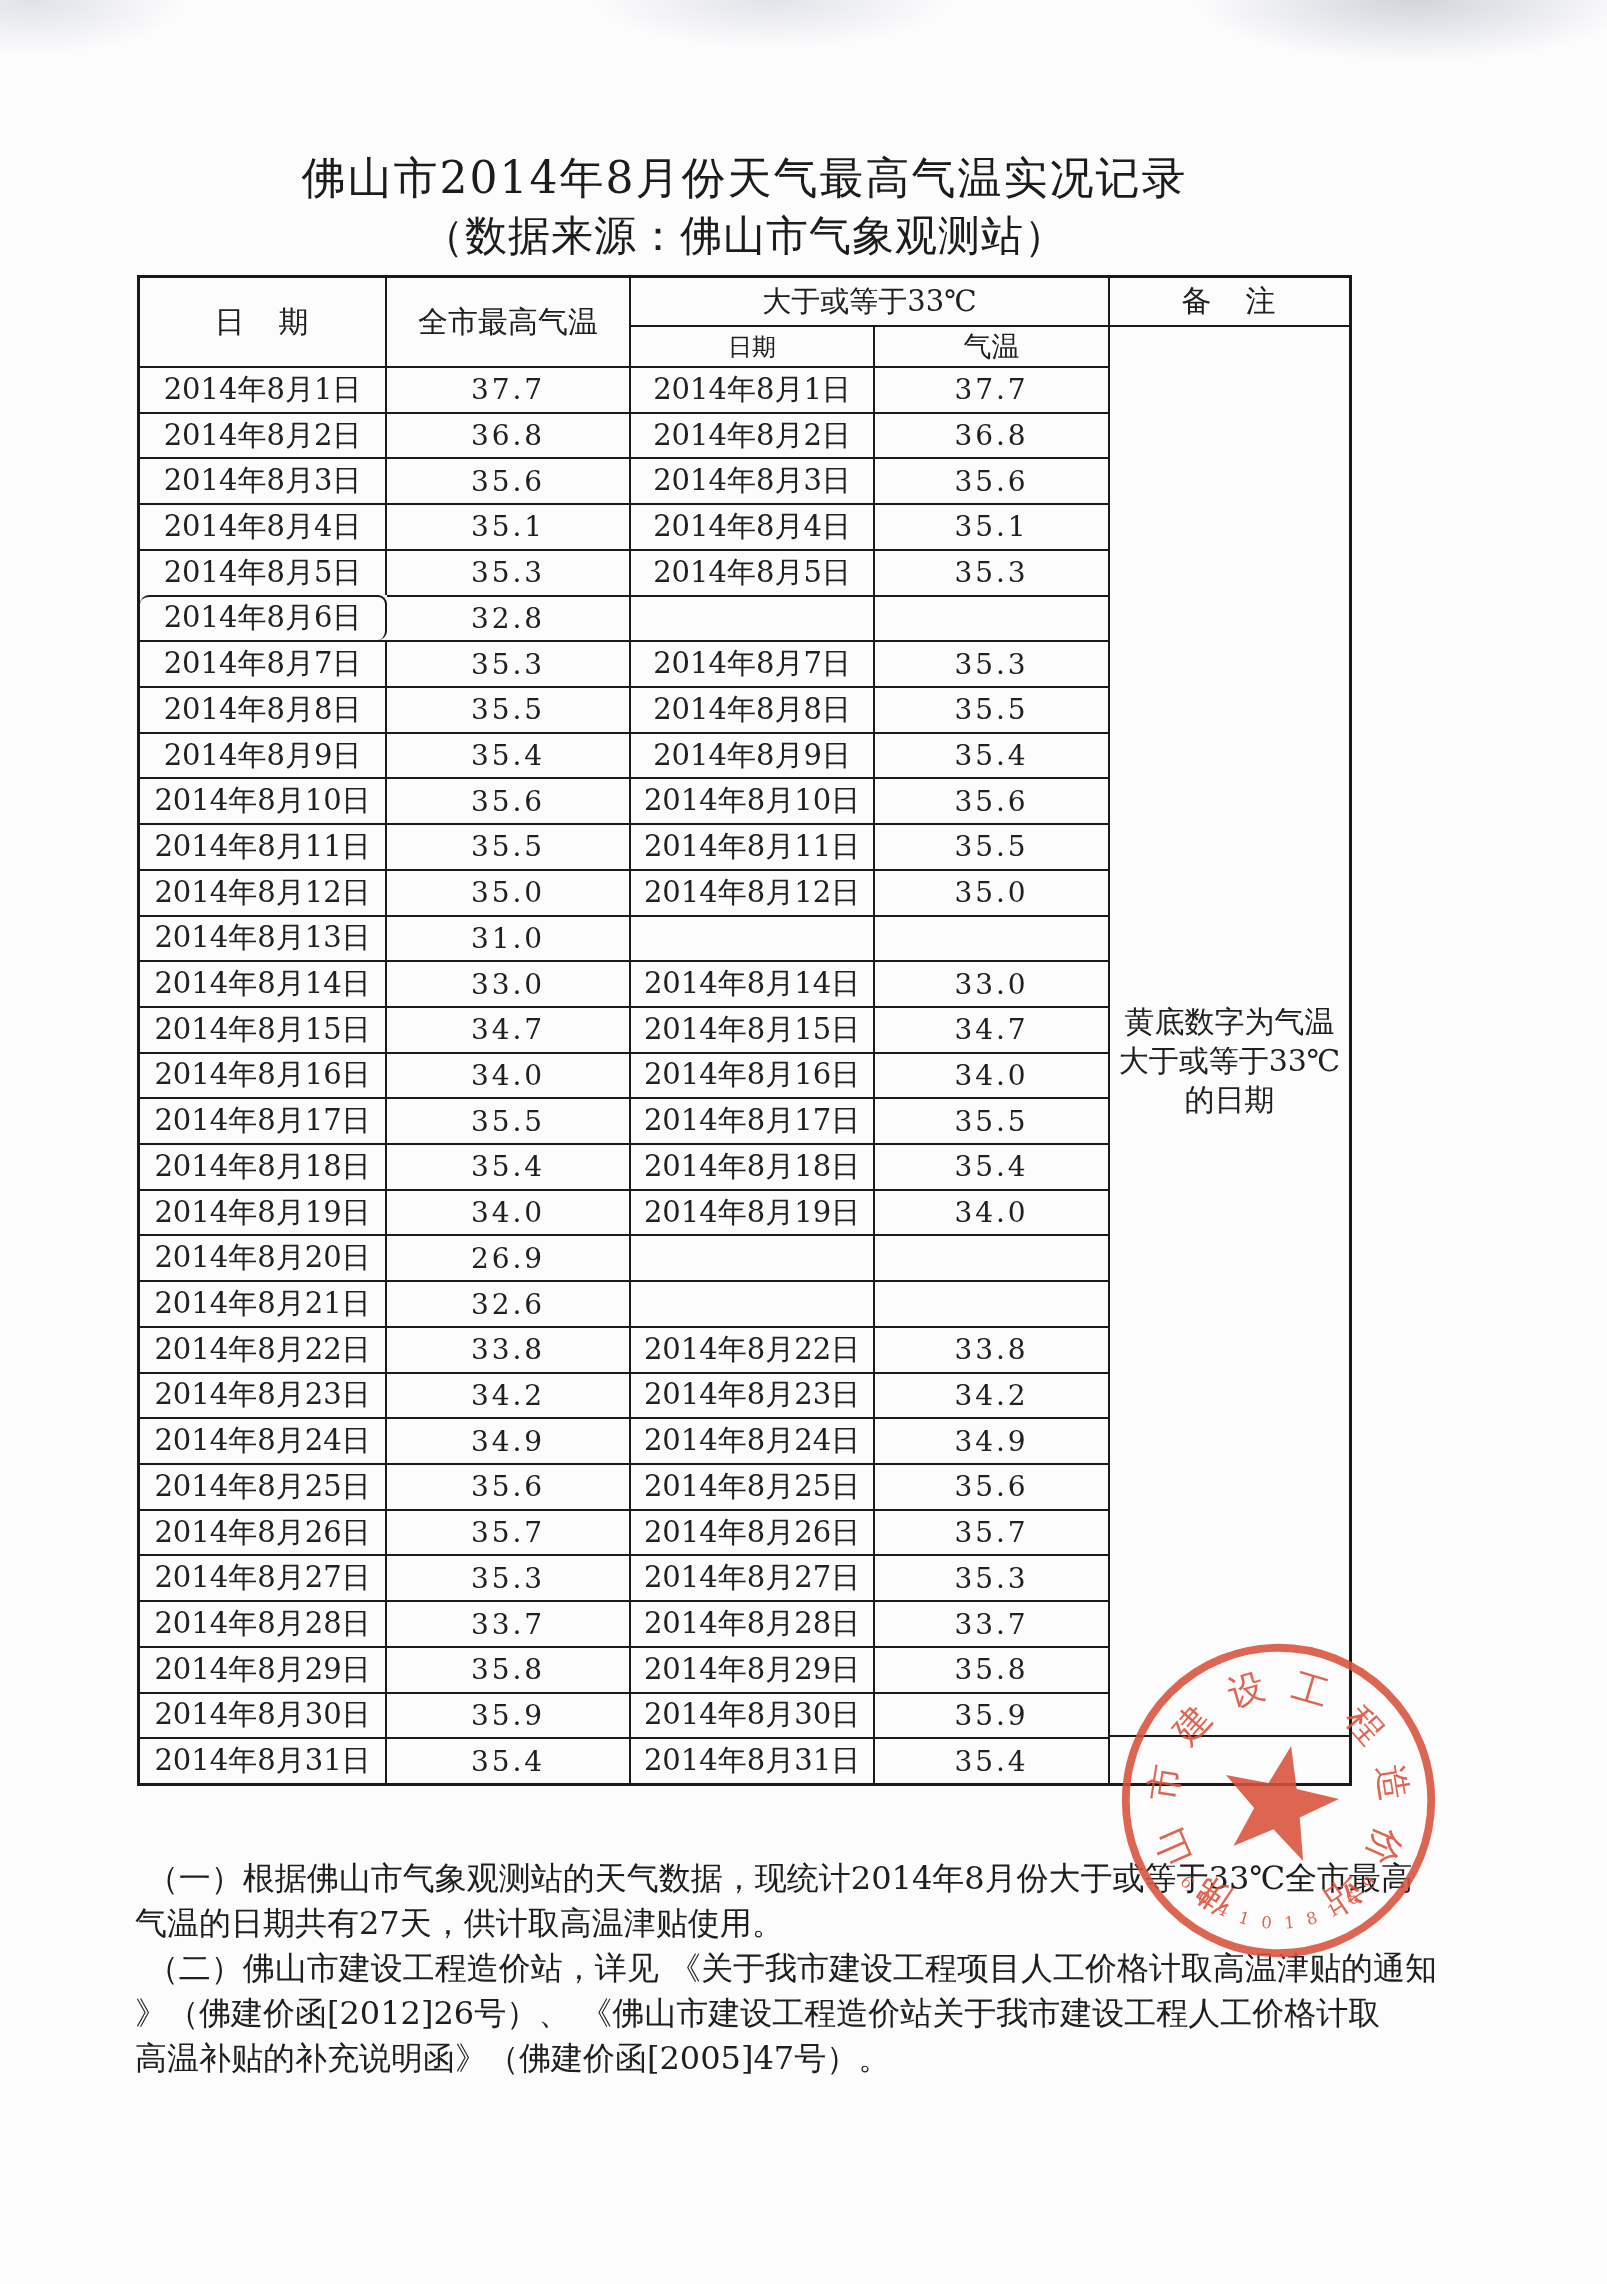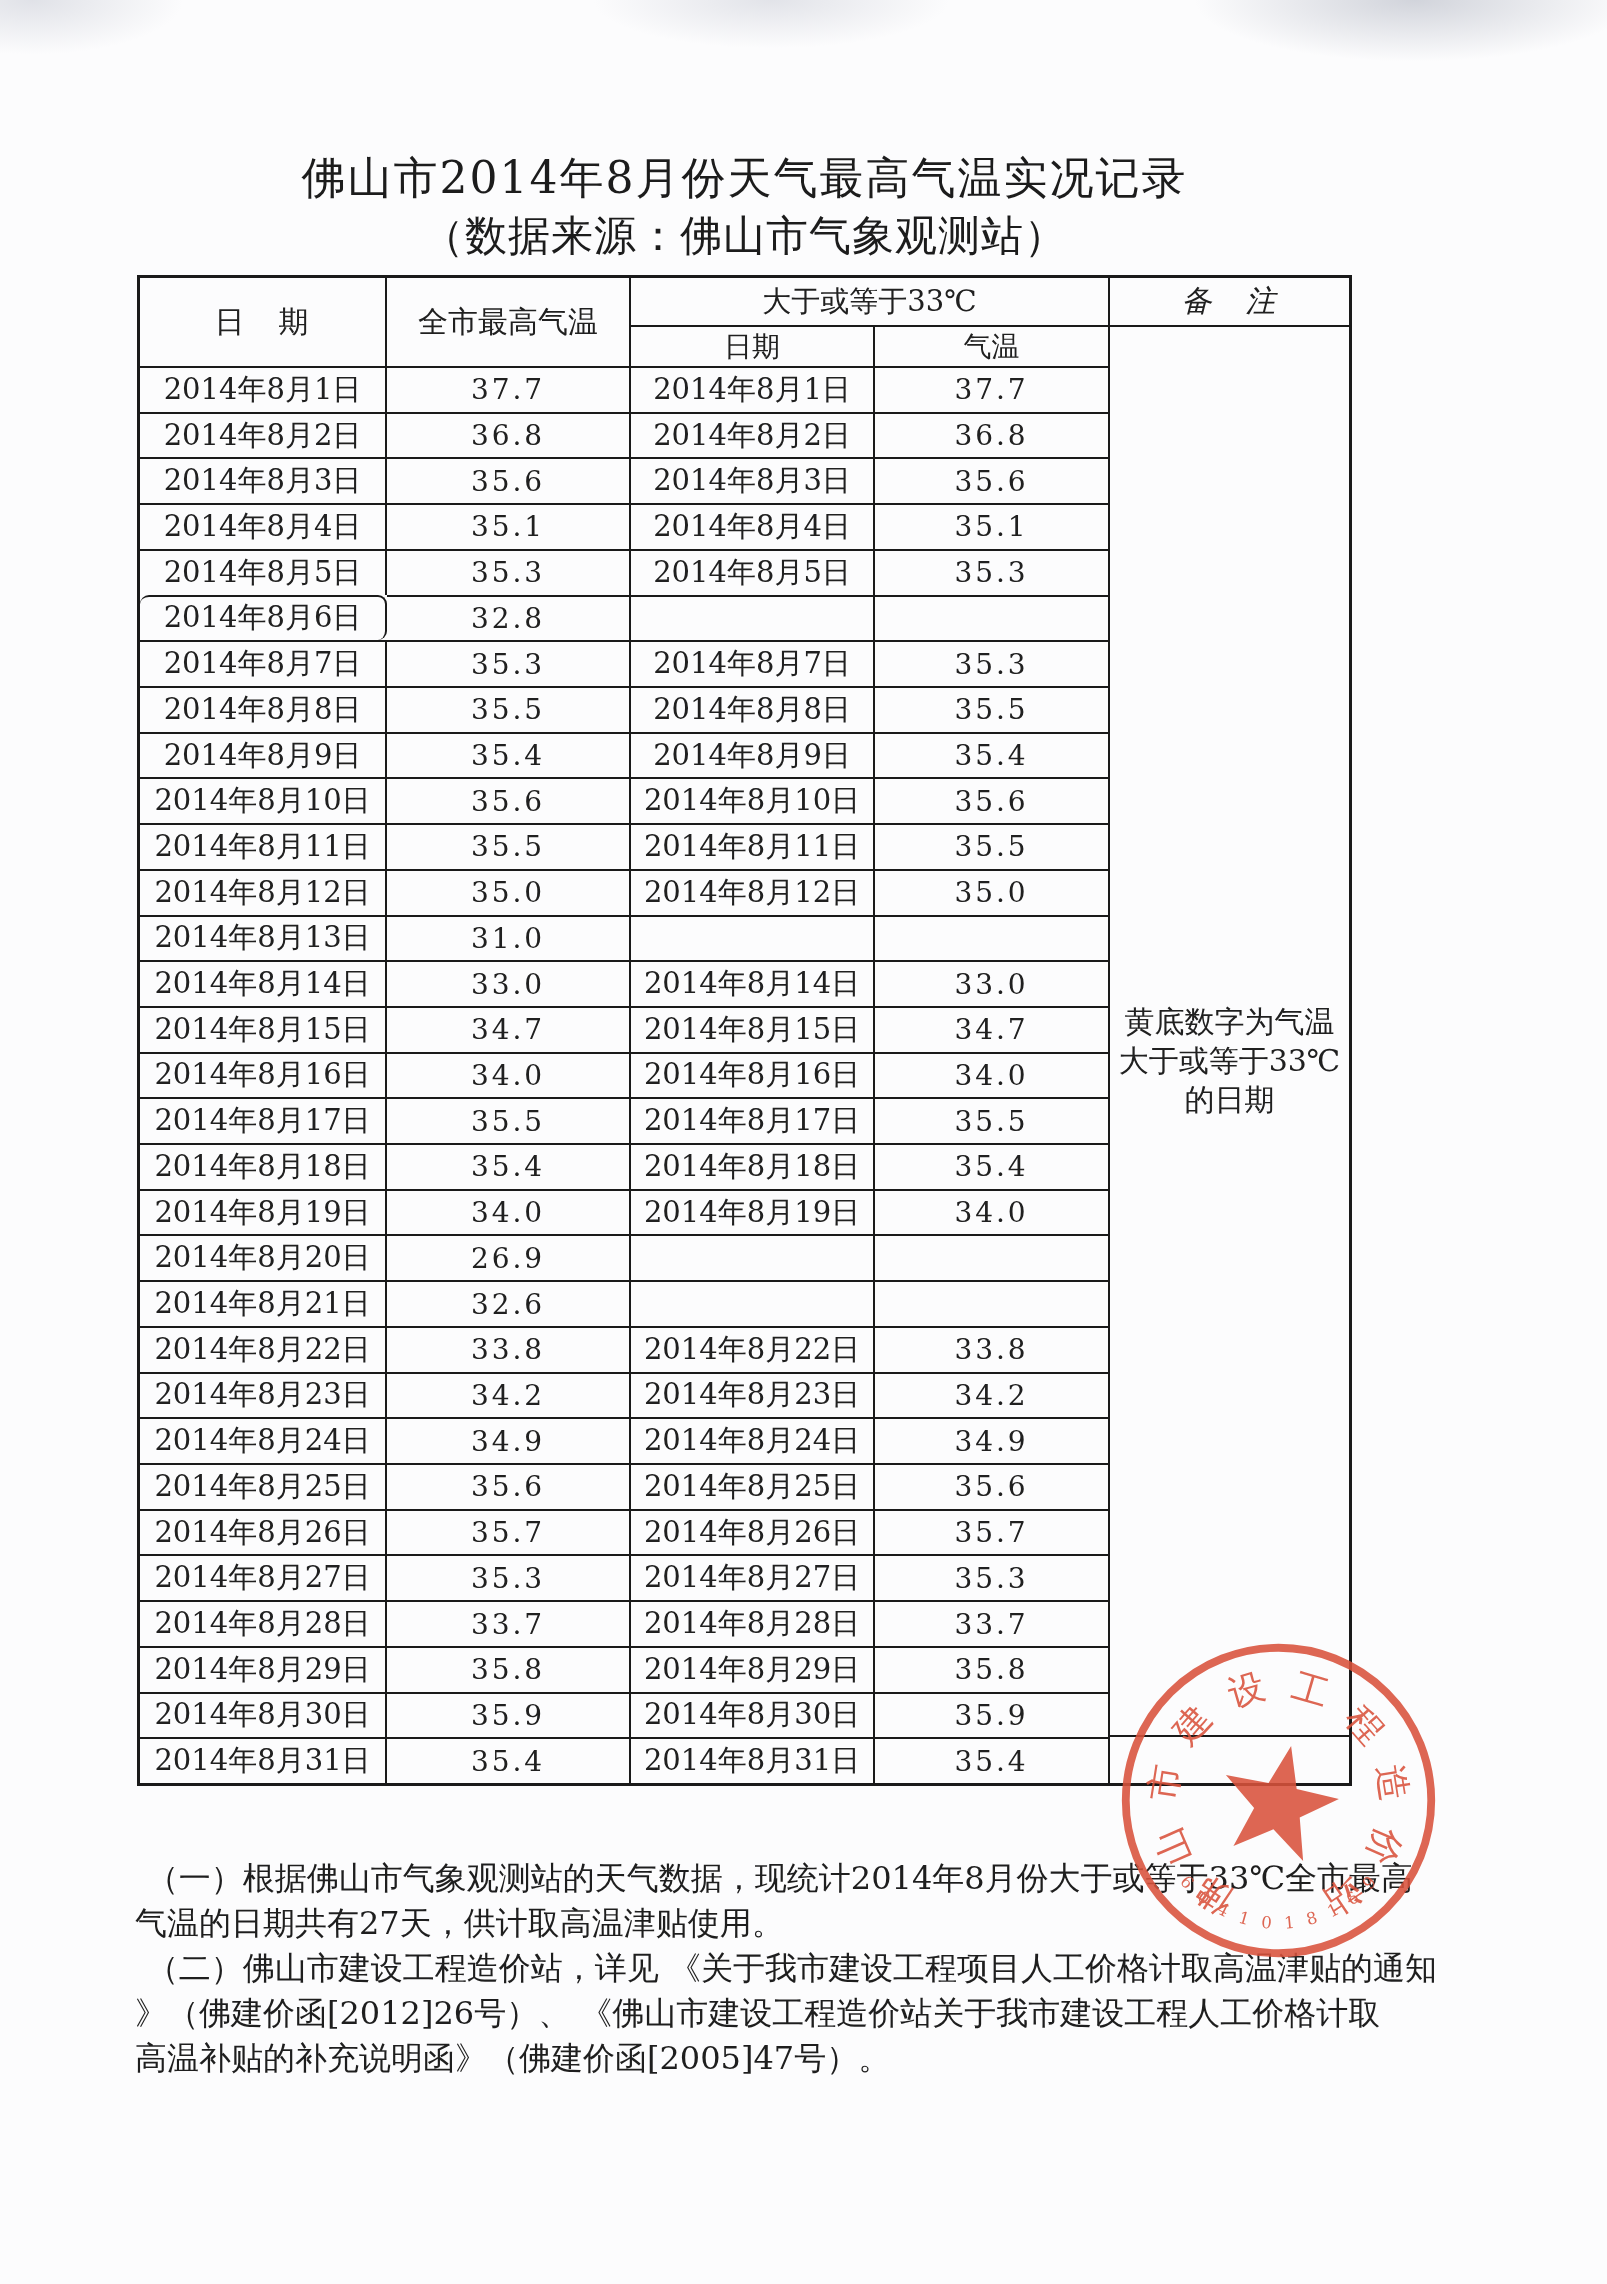--- a/index.html
+++ b/index.html
@@ -23,22 +23,22 @@
     box-sizing:border-box;border:3.9px solid #1a1a1a;display:grid;
     grid-template-columns:247px 244px 244px 235px 1fr;
     grid-template-rows:49px 39px repeat(31,1fr);
     background:transparent;font-size:29px;}
   .c{display:flex;align-items:center;justify-content:center;box-sizing:border-box;
     color:#202020;white-space:nowrap;overflow:visible;}
   .br{border-right:2px solid #1a1a1a;}
   .hd-date{grid-row:1/3;grid-column:1;font-size:30px;letter-spacing:2px;}
   .hd-max{grid-row:1/3;grid-column:2;font-size:30px;text-align:center;}
   .h33{grid-row:1;grid-column:3/5;border-bottom:2px solid #1a1a1a;font-size:29px;}
-  .hremark{grid-row:1;grid-column:5;border-bottom:2px solid #1a1a1a;font-size:30px;letter-spacing:2px;font-style:italic;}
-  .hsub-date{grid-row:2;grid-column:3;font-size:28px;}
+  .hremark{grid-row:1;grid-column:5;border-bottom:2px solid #1a1a1a;font-size:30px;letter-spacing:2px;}
+  .hsub-date{grid-row:2;grid-column:3;font-size:24px;}
   .hsub-temp{grid-row:2;grid-column:4;font-size:28px;}
   .dcell{border-top:2.9px solid #1a1a1a;font-size:29px;}
   .num{letter-spacing:2.9px;font-size:28px;}
   .remark-merged{grid-column:5;grid-row:2/33;border-bottom:2.9px solid #1a1a1a;
     display:flex;flex-direction:column;align-items:center;justify-content:center;
     padding-top:59px;box-sizing:border-box;}
   .remark-last{grid-column:5;grid-row:33;}
   .remark-line{font-size:30px;line-height:39px;text-align:center;white-space:nowrap;}
 
   

